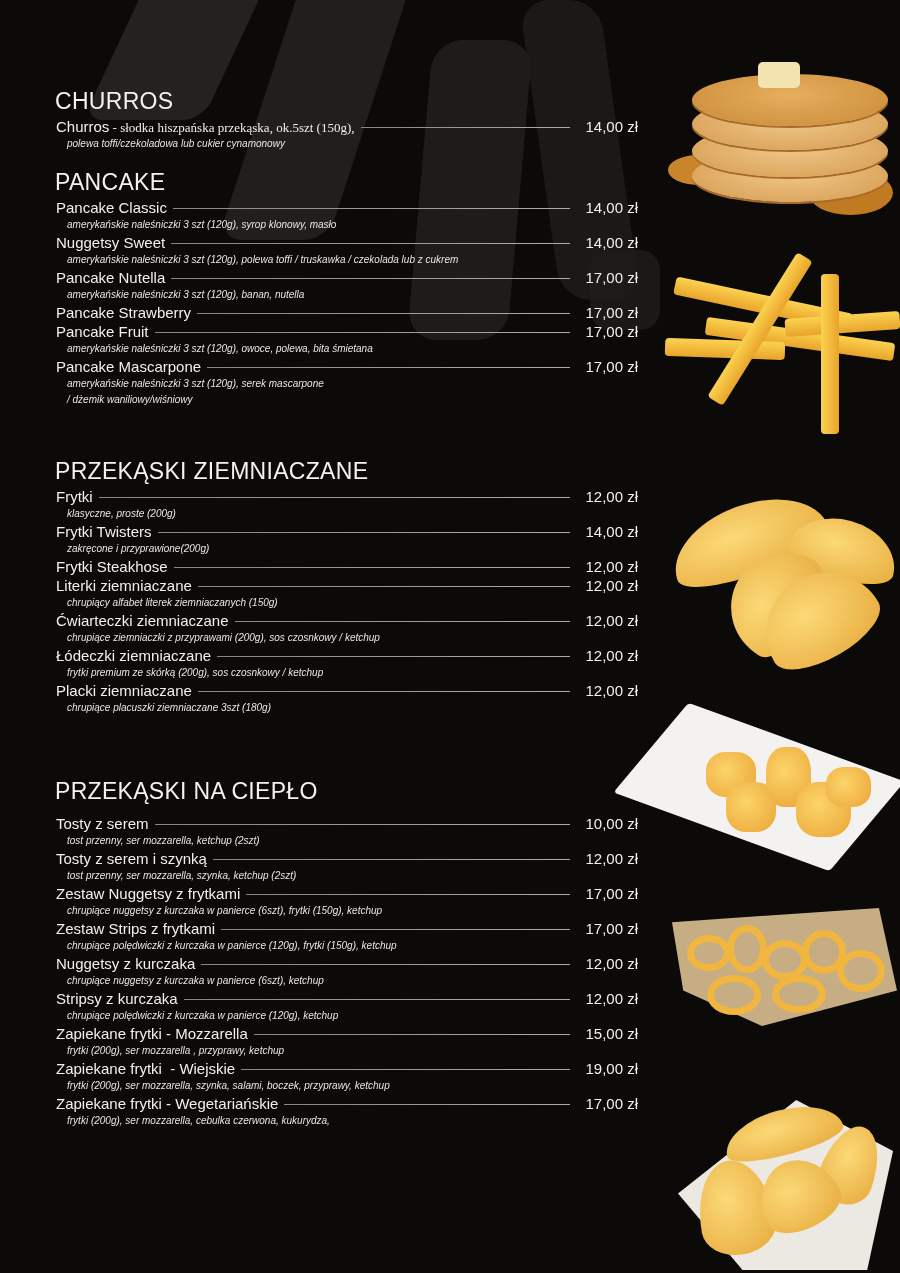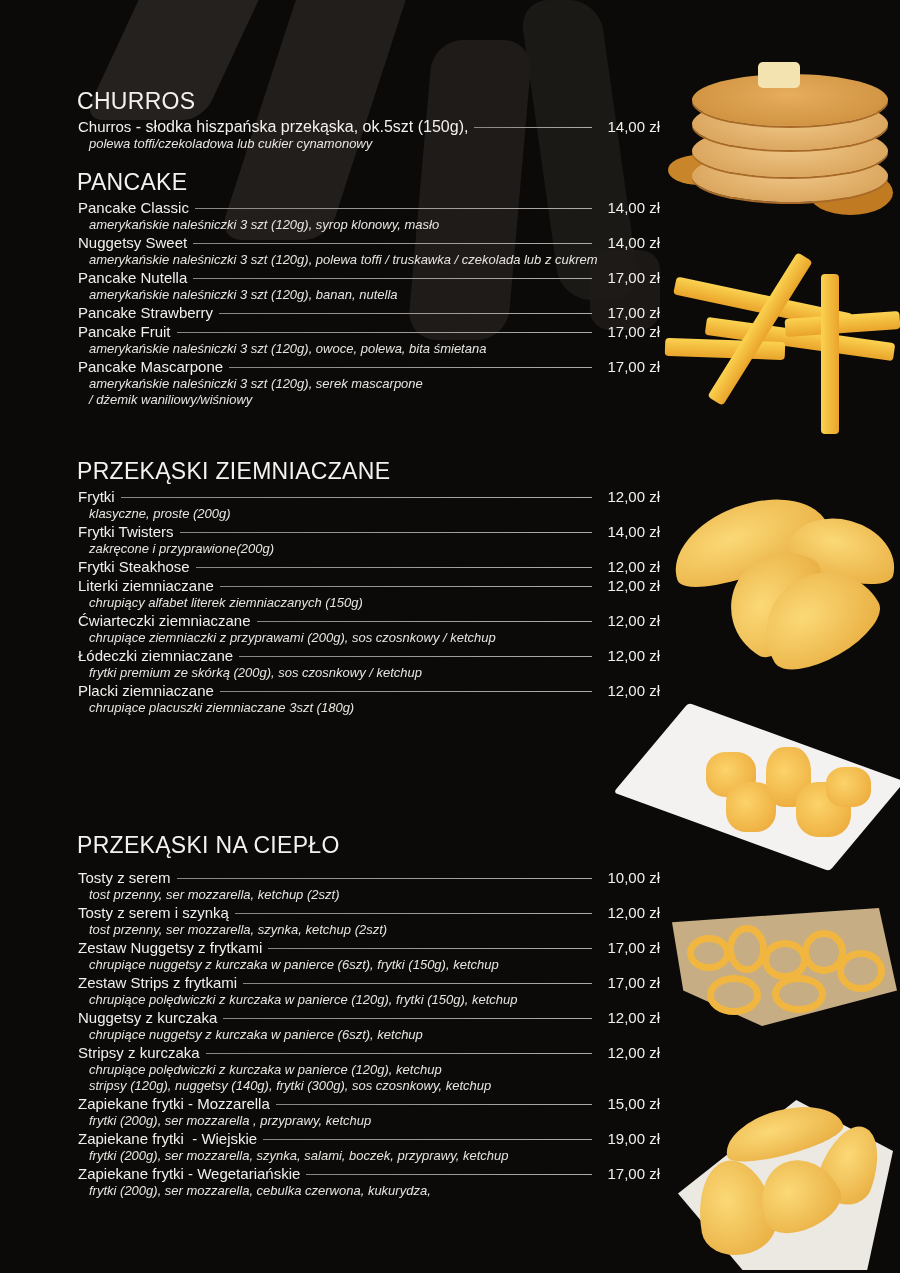--- a/index.html
+++ b/index.html
@@ -11,37 +11,37 @@
     position:relative;
   }
   .bg-shape { position:absolute; background:#2a2622; opacity:0.85; }
   .bg-shape.s1 { left:120px; top:-40px; width:120px; height:160px; transform:skewX(-25deg); border-radius:20px; }
   .bg-shape.s2 { left:260px; top:-20px; width:110px; height:260px; transform:skewX(-18deg); border-radius:24px; background:#262220; }
   .bg-shape.s3 { left:420px; top:40px; width:100px; height:300px; transform:skewX(-5deg); border-radius:30px; background:#231f1c; }
   .bg-shape.s4 { left:540px; top:0px; width:80px; height:300px; transform:skewX(8deg); border-radius:30px; background:#1f1c19; }
   .bg-shape.s5 { left:590px; top:250px; width:70px; height:80px; border-radius:20px; background:#1e1b18; }
 
   .menu { position:absolute; left:56px; top:86px; width:582px; }
-  .section { margin-bottom:0;margin-left:22px; }
+  .section { margin-bottom:0; }
   .section-title {
     font-size:23px; letter-spacing:0.3px; color:#f4f2ee;
     line-height:30px; margin:0 0 1px -1px; font-weight:normal;
   }
   .item { position:relative; }
   .item-row { display:flex; align-items:center; height:19px; }
   .item-name { font-size:15px; white-space:nowrap; color:#f2f0ec; }
-  .item-name .name-desc { font-size:16px; }
+  .item-name .name-desc { font-size:13px;font-family:Liberation Serif, serif; }
   .leader { flex:1; height:1px; background:linear-gradient(to right,#8a8580,#b0aba6); margin:2px 6px 0 6px; }
   .price { font-size:15px; white-space:nowrap; color:#f2f0ec; width:62px; text-align:right; }
-  .item-desc { font-size:13px; font-style:italic; color:#e8e5e0; padding-left:11px; line-height:16px; white-space:nowrap; }
+  .item-desc { font-size:10px; font-style:italic; color:#e8e5e0; padding-left:11px; line-height:16px; white-space:nowrap; }
 
   #sec-churros { position:absolute; top:0; width:100%; }
   #sec-pancake { position:absolute; top:81px; width:100%; }
   #sec-potato { position:absolute; top:370px; width:100%; }
-  #sec-hot { position:absolute; top:744px; width:100%; }
+  #sec-hot { position:absolute; top:690px; width:100%; }
   #sec-hot .section-title { margin-bottom:8px; }
 
   .photo { position:absolute; }
   
   .pancake { left:668px; top:60px; width:226px; height:160px; }
   .pk-syrup1 { position:absolute; left:0; top:95px; width:60px; height:30px; background:#c9852a; border-radius:50%; }
   .pk-syrup2 { position:absolute; left:140px; top:110px; width:85px; height:45px; background:#c07a22; border-radius:50%; }
   .pk-layer { position:absolute; left:24px; width:196px; height:52px; border-radius:50%; background:radial-gradient(ellipse at 50% 40%,#f0c98a,#d49a4f); box-shadow:0 2px 0 #a86a28; }
   .pk-butter { position:absolute; left:90px; top:2px; width:42px; height:26px; background:#f2e3b0; border-radius:5px; }
 
@@ -247,21 +247,20 @@
     </div>
     <div class="item">
       <div class="item-row">
           <span class="item-name">Stripsy z kurczaka</span>
           <span class="leader"></span>
           <span class="price">12,00 zł</span>
         </div>
       <div class="item-desc">chrupiące polędwiczki z kurczaka w panierce (120g), ketchup</div>
     </div>
     <div class="item">
-      <div class="item-desc">stripsy (120g), nuggetsy (140g), frytki (300g), sos czosnkowy, ketchup</div>
     </div>
     <div class="item">
       <div class="item-row">
           <span class="item-name">Zapiekane frytki - Mozzarella</span>
           <span class="leader"></span>
           <span class="price">15,00 zł</span>
         </div>
       <div class="item-desc">frytki (200g), ser mozzarella , przyprawy, ketchup</div>
     </div>
     <div class="item">

